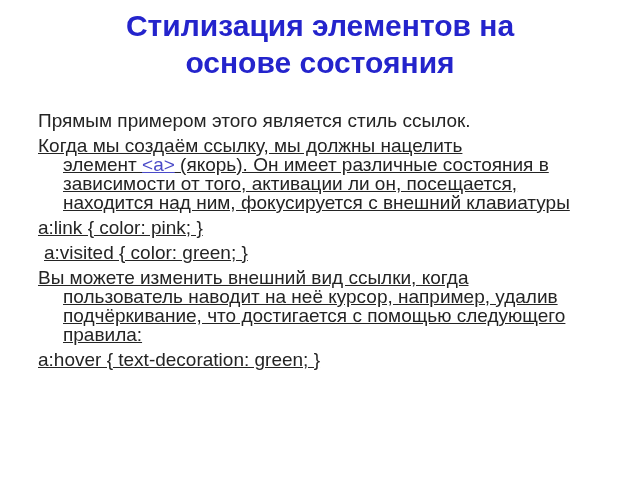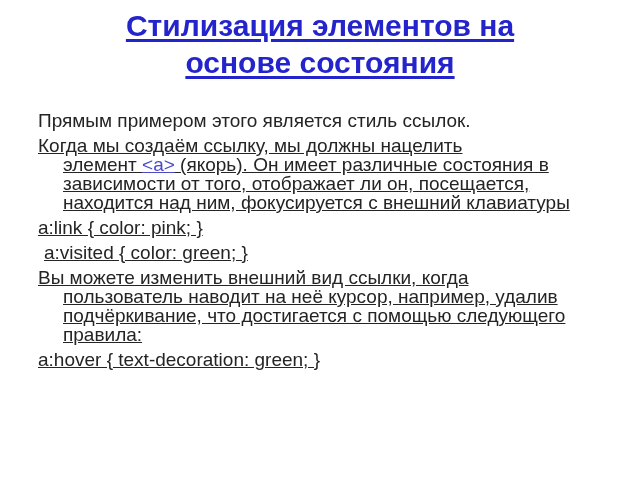--- a/index.html
+++ b/index.html
@@ -17,21 +17,20 @@
   }
   .title {
     margin-top: 7px;
     text-align: center;
     color: #2424cc;
     font-weight: bold;
     font-size: 30px;
     line-height: 37px;
   }
   .title-line {
-    text-decoration: underline;
     text-decoration-thickness: 3px;
     text-underline-offset: 3px;
   }
   .body-text {
     margin-top: 30px;
     margin-left: 38px;
     margin-right: 20px;
     color: #242424;
     font-size: 19px;
     line-height: 19px;
@@ -59,21 +58,21 @@
 
   <div class="body-text">
 
     <div class="para">
       <div class="line">Прямым примером этого является стиль ссылок.</div>
     </div>
 
     <div class="para gap">
       <div class="line">Когда мы создаём ссылку, мы должны нацелить</div>
       <div class="line cont"><span>элемент </span><span class="ilink">&lt;a&gt;</span><span> (якорь). Он имеет различные состояния в</span></div>
-      <div class="line cont">зависимости от того, отображает ли он, посещается,</div>
+      <div class="line cont">зависимости от того, активации ли он, посещается,</div>
       <div class="line cont">находится над ним, фокусируется с внешний клавиатуры</div>
     </div>
 
 
     <div class="para gap">
       <div class="line">a:link { color: pink; }</div>
     </div>
 
     <div class="para gap">
       <div class="line sp">a:visited { color: green; }</div>

